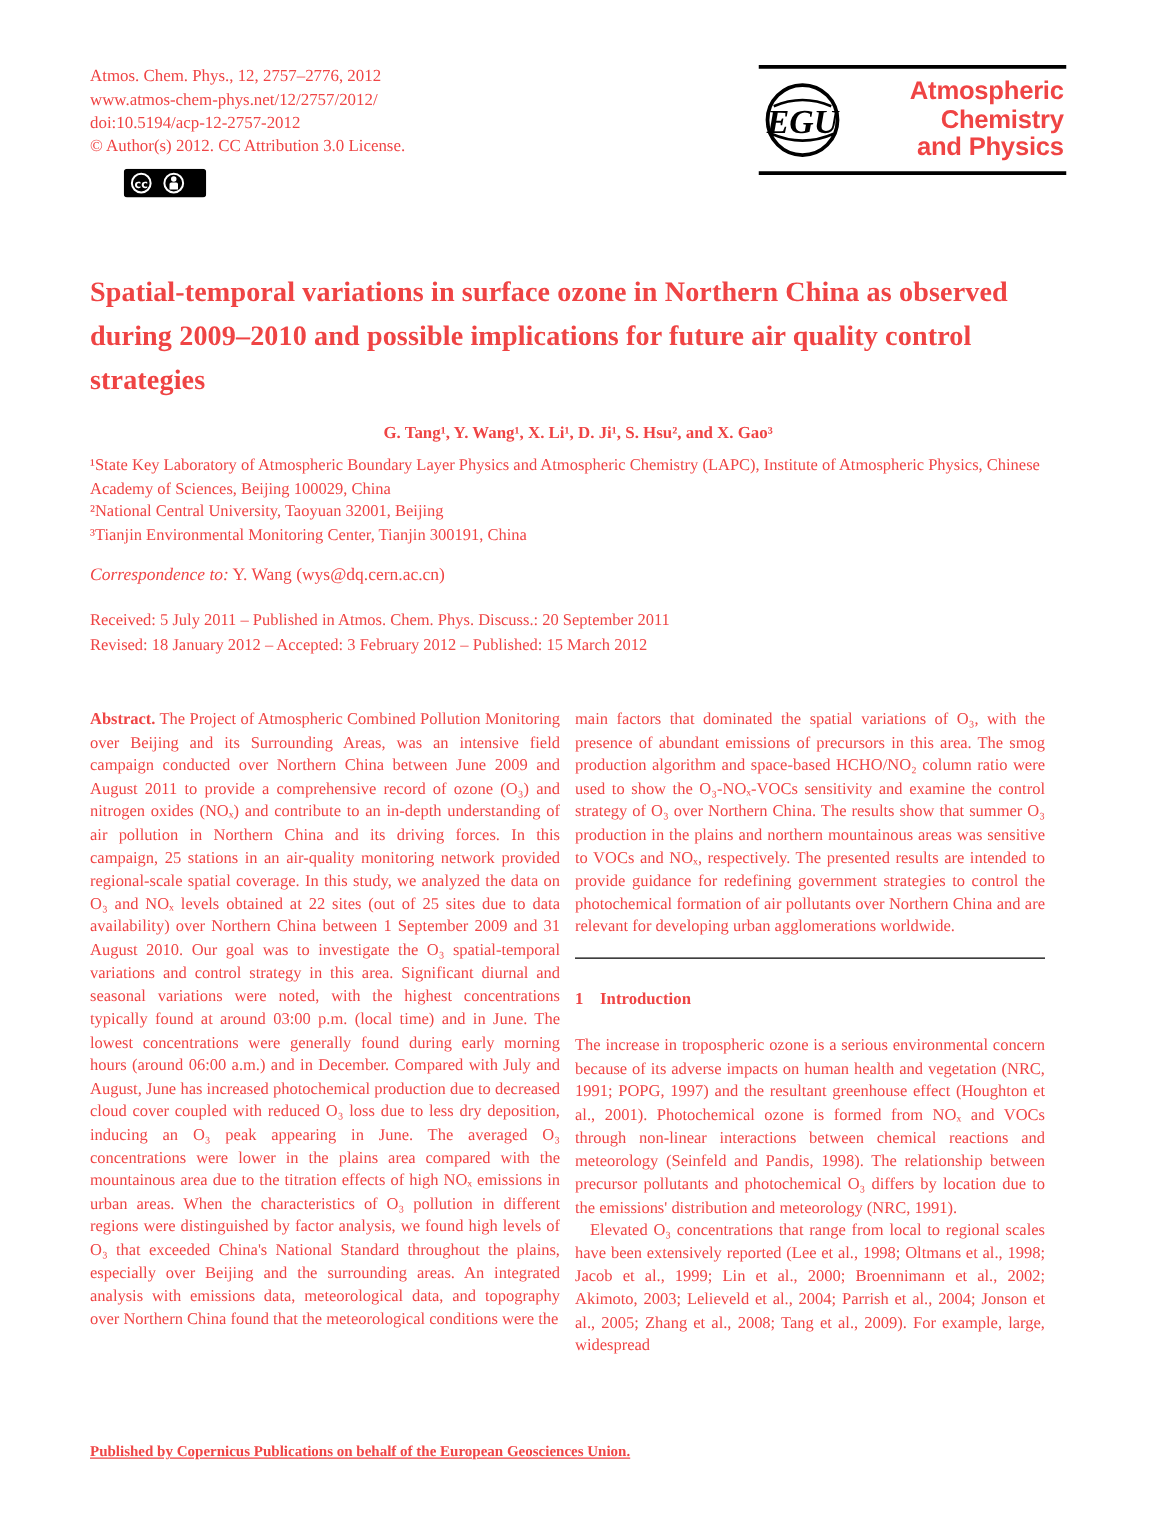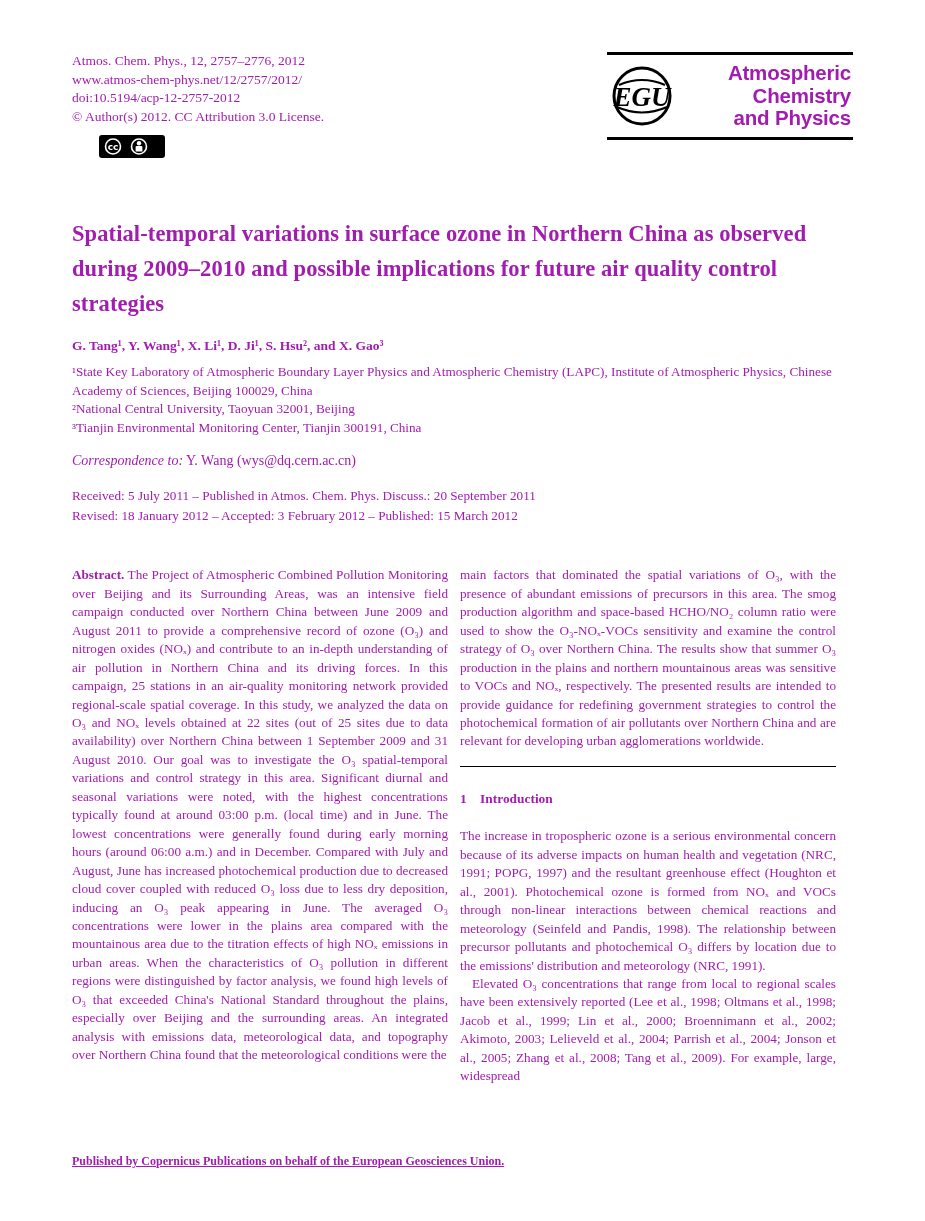--- a/index.html
+++ b/index.html
@@ -1,20 +1,20 @@
 <!DOCTYPE html>
 <html><head>
 <meta charset="utf-8">
 <style>
   html,body { margin:0; padding:0; background:#ffffff; }
   .page {
     position:relative;
     width:925px; height:1221px;
     background:#ffffff;
-    color:#a21caf;
+    color:#ef4444;
     font-family:"Liberation Serif","DejaVu Serif","DejaVu Sans",serif;
     box-sizing:border-box;
     padding:52px 72px 0 72px;
     overflow:hidden;
   }
   
   .header { display:flex; justify-content:space-between; align-items:flex-start; }
   .header-left { font-size:13.5px; line-height:18.6px; }
   .cc-badge { margin-top:9px; display:inline-block; cursor:pointer;padding-left:27px; }
   .banner {
@@ -34,21 +34,21 @@
     letter-spacing:-0.2px;
   }
   
   .title {
     margin:52px 0 0 0;
     font-size:22.5px;
     font-weight:bold;
     line-height:35px;
     letter-spacing:0.1px;
   }
-  .authors { margin-top:17px; font-size:13.5px; font-weight:bold; }
+  .authors { margin-top:17px; font-size:13.5px; font-weight:bold;text-align:center; }
   .affils { margin-top:9px; font-size:13.2px; line-height:18.6px; }
   .corr { margin:16px 0 16px 0; font-size:14px; }
   .corr i { font-style:italic; }
   .dates { margin-top:17px; font-size:13.2px; line-height:19.5px; }
   
   .columns { margin-top:41px; display:flex; gap:12px; }
   .col { width:376px; font-size:13.2px; line-height:18.45px; text-align:justify; }
   .col p { margin:0; }
   .indent { text-indent:12px; }
   .col hr { border:none; border-top:1.3px solid #000; margin:15px 0 23px 0; }

